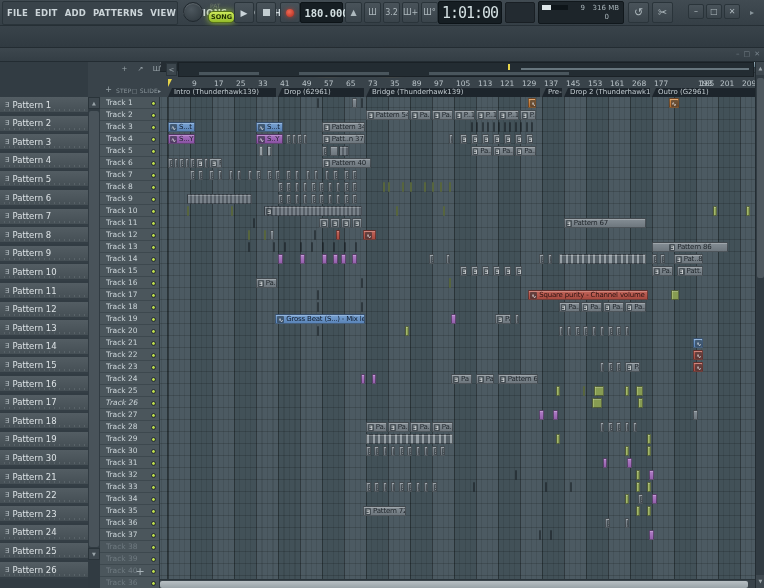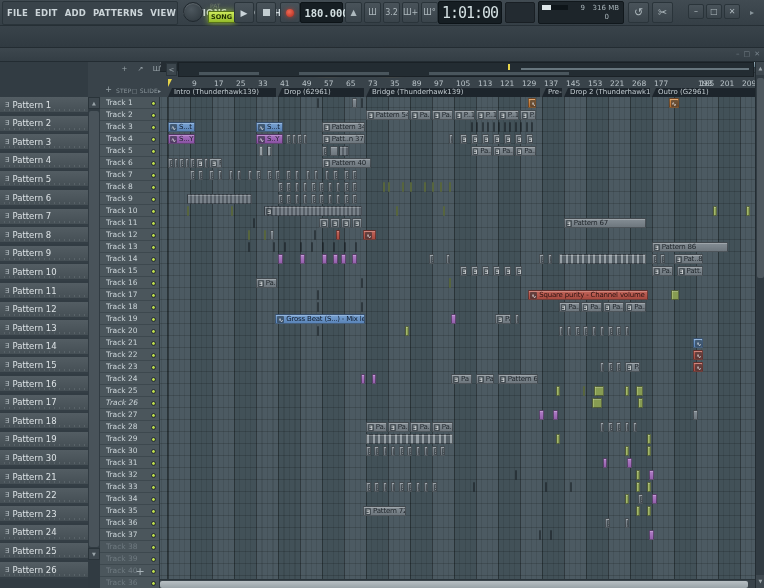--- a/index.html
+++ b/index.html
@@ -32,21 +32,21 @@
 
   .tr-icons{position:absolute;left:345px;top:2px;display:flex;gap:2px;}
   .tr-icons .tbtn{width:17px;height:21px;font-size:8px;}
   .mode-btns{position:absolute;left:318px;top:29px;display:flex;gap:2px;}
   .mode-btns .tbtn{width:19px;height:17px;}
   .panel-btns{position:absolute;left:550px;top:29px;display:flex;gap:3px;}
   .panel-btns .tbtn{width:19px;height:17px;}
 
   .songtoggle{position:absolute;left:208px;top:2px;width:24px;height:22px;}
   .songtoggle .pat{position:absolute;left:2px;top:0;font-size:6px;color:#6d7a6a;}
-  .songtoggle .song{position:absolute;left:0;bottom:1px;font-size:6.5px;font-weight:bold;color:#243405;background:linear-gradient(#cdea5a,#95bc2a);border:1px solid #57721a;border-radius:0;padding:1px 2px;box-shadow:0 0 6px rgba(170,210,60,.8);}
+  .songtoggle .song{position:absolute;left:0;bottom:1px;font-size:6.5px;font-weight:bold;color:#243405;background:linear-gradient(#cdea5a,#95bc2a);border:1px solid #57721a;border-radius:5px;padding:1px 2px;box-shadow:0 0 6px rgba(170,210,60,.8);}
   .transport{position:absolute;left:234px;top:2px;display:flex;gap:2px;}
   .transport .tbtn{width:20px;height:21px;}
   .transport .play{color:#cbd5d9;}
   .transport .rec .dot{width:8px;height:8px;border-radius:50%;background:radial-gradient(circle at 40% 35%,#f06a55,#b02a1e);box-shadow:0 0 4px rgba(220,60,40,.8);}
   .transport .stop .sq{width:7px;height:7px;background:#c3cdd1;}
 
   .lcd{background:#161e23;border:1px solid #0d1418;border-radius:2px;color:#d4e0e2;}
   .tempo{position:absolute;left:300px;top:2px;width:43px;height:21px;font-family:"DejaVu Sans Mono",monospace;font-size:10.5px;font-weight:bold;display:flex;align-items:center;justify-content:center;padding-left:10px;}
   .timebig{position:absolute;left:438px;top:1px;width:64px;height:23px;font-family:"DejaVu Sans Mono",monospace;font-size:15px;display:flex;align-items:center;justify-content:center;letter-spacing:-1px;}
   .blank1{position:absolute;left:505px;top:2px;width:30px;height:21px;background:#232b31;border:1px solid #191f24;border-radius:2px;}
@@ -592,21 +592,21 @@
       <span class="tnum" style="left: 230px;">35</span>
       <span class="tnum" style="left: 252px;">89</span>
       <span class="tnum" style="left: 274px;">97</span>
       <span class="tnum" style="left: 296px;">105</span>
       <span class="tnum" style="left: 318px;">113</span>
       <span class="tnum" style="left: 340px;">121</span>
       <span class="tnum" style="left: 362px;">129</span>
       <span class="tnum" style="left: 384px;">137</span>
       <span class="tnum" style="left: 406px;">145</span>
       <span class="tnum" style="left: 428px;">153</span>
-      <span class="tnum" style="left: 450px;">221</span>
+      <span class="tnum" style="left: 450px;">161</span>
       <span class="tnum" style="left: 472px;">268</span>
       <span class="tnum" style="left: 494px;">177</span>
       <span class="tnum" style="left: 540px;">185</span>
       <span class="tnum" style="left: 538px;">193</span>
       <span class="tnum" style="left: 560px;">201</span>
       <span class="tnum" style="left: 582px;">209</span>
     </div>
   <div class="markers" id="markers">
       <div class="marker" style="left: 8px; width: 109px;">Intro (Thunderhawk139)</div>
       <div class="marker" style="left: 118px; width: 87px;">Drop (62961)</div>
@@ -933,21 +933,21 @@
       </div>
       <div class="clip c-g" style="left: 87.75px; top: 145px; width: 2px;"></div>
       <div class="clip c-pm" style="left: 112.5px; top: 145px; width: 2px;"></div>
       <div class="clip c-pm" style="left: 123.5px; top: 145px; width: 2px;"></div>
       <div class="clip c-pm" style="left: 140px; top: 145px; width: 2px;"></div>
       <div class="clip c-pm" style="left: 151px; top: 145px; width: 2px;"></div>
       <div class="clip c-pm" style="left: 162px; top: 145px; width: 2px;"></div>
       <div class="clip c-pm" style="left: 173px; top: 145px; width: 2px;"></div>
       <div class="clip c-pm" style="left: 184px; top: 145px; width: 2px;"></div>
       <div class="clip c-pm" style="left: 195px; top: 145px; width: 2px;"></div>
-      <div class="clip c-g" style="left: 492px; top: 145px; width: 76px;">
+      <div class="clip c-g" style="left: 492px; top: 145px; width: 76px; justify-content: center;">
         <span class="ci">Ǝ</span>
         <span class="cl">Pattern 86</span>
       </div>
       <div class="clip c-pm" style="left: 118px; top: 157px; width: 4.5px;"></div>
       <div class="clip c-pm" style="left: 140px; top: 157px; width: 4.5px;"></div>
       <div class="clip c-pm" style="left: 162px; top: 157px; width: 4.5px;"></div>
       <div class="clip c-pm" style="left: 173px; top: 157px; width: 4.5px;"></div>
       <div class="clip c-pm" style="left: 181.25px; top: 157px; width: 4.5px;"></div>
       <div class="clip c-pm" style="left: 192.25px; top: 157px; width: 4.5px;"></div>
       <div class="clip c-g" style="left: 269.25px; top: 157px; width: 4.5px;">

